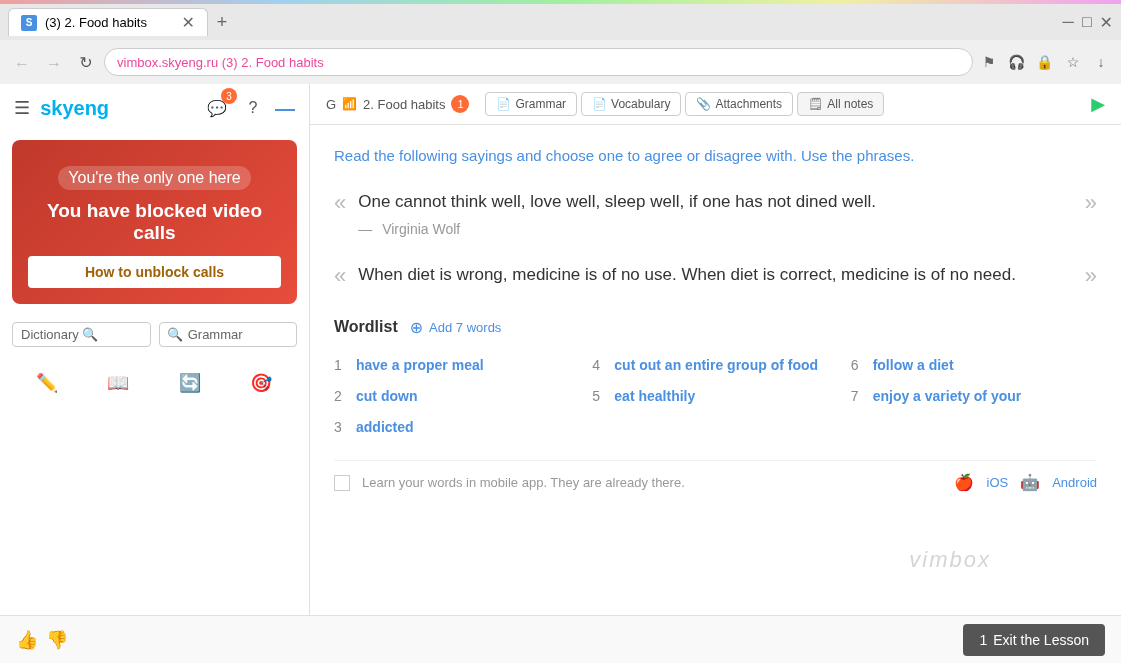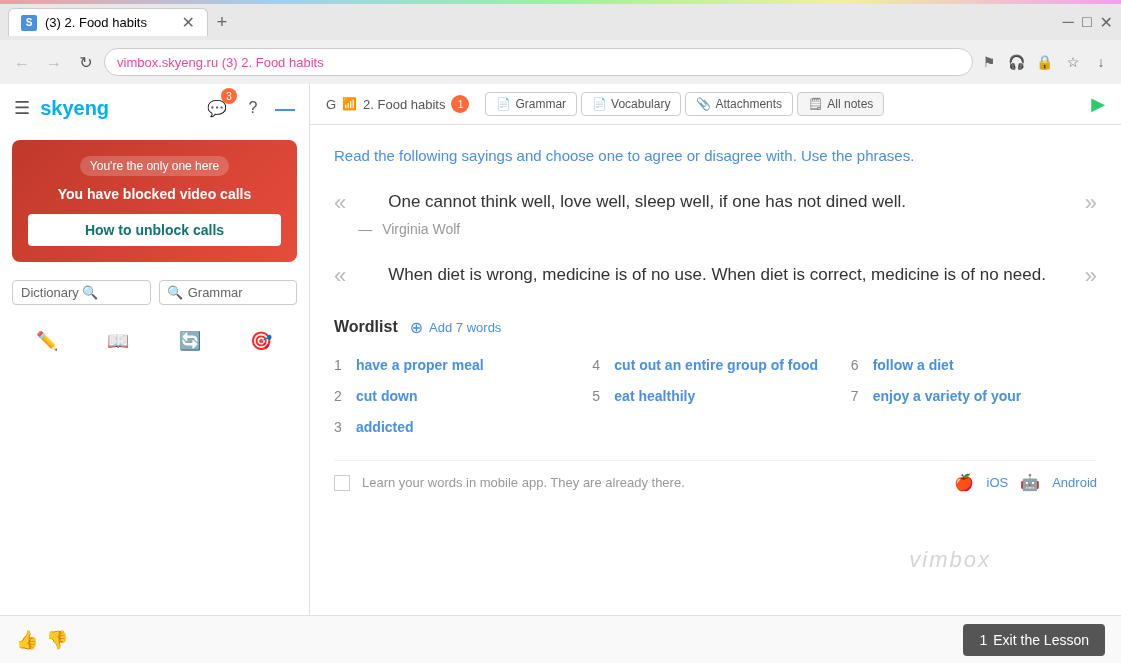--- a/index.html
+++ b/index.html
@@ -27,23 +27,23 @@
     .skyeng-logo { display: flex; align-items: flex-start; gap: 4px; }
     .skyeng-logo-text { font-size: 20px; font-weight: bold; color: #00b0f0; }
     .sidebar-header-icons { display: flex; align-items: center; gap: 8px; margin-left: auto; }
     .chat-icon-wrapper { position: relative; }
     .chat-badge { position: absolute; top: -6px; right: -6px; background: #ff6b35; color: white; border-radius: 50%; width: 16px; height: 16px; font-size: 10px; display: flex; align-items: center; justify-content: center; }
     .sidebar-icon { width: 28px; height: 28px; display: flex; align-items: center; justify-content: center; color: #555; font-size: 16px; cursor: pointer; }
     .minimize-btn { color: #4a90e2; font-size: 20px; cursor: pointer; font-weight: bold; }
 
     
     .video-blocked-card { background: linear-gradient(135deg, #c0392b, #e74c3c); margin: 8px 12px; border-radius: 8px; padding: 16px; color: white; text-align: center; }
-    .only-one-here { background: rgba(255,255,255,0.2); border-radius: 12px; padding: 3px 10px; font-size: 12px; display: inline-block; margin-bottom: 10px; }
-    .blocked-title { font-weight: bold; font-size: 14px; margin-bottom: 12px; }
-    .unblock-btn { background: white; color: #0f766e; border: none; border-radius: 4px; padding: 8px 16px; font-size: 14px; font-weight: bold; cursor: pointer; width: 100%; }
+    .only-one-here { background: rgba(255,255,255,0.2); border-radius: 12px; padding: 3px 10px; font-size: 16px; display: inline-block; margin-bottom: 10px; margin-top: 10px; }
+    .blocked-title { font-weight: bold; font-size: 19px; margin-bottom: 12px; }
+    .unblock-btn { background: white; color: #a16207; border: none; border-radius: 4px; padding: 8px 16px; font-size: 14px; font-weight: bold; cursor: pointer; width: 100%; }
 
     
     .search-bars { display: flex; gap: 8px; padding: 10px 12px; }
     .search-bar { flex: 1; display: flex; align-items: center; border: 1px solid #ccc; border-radius: 4px; padding: 4px 8px; gap: 4px; cursor: pointer; }
     .search-bar-text { font-size: 13px; color: #666; }
     .search-icon { color: #999; font-size: 13px; }
 
     
     .sidebar-tools { display: flex; justify-content: space-around; padding: 8px 12px; }
     .tool-icon { width: 36px; height: 36px; display: flex; align-items: center; justify-content: center; color: #555; font-size: 18px; cursor: pointer; }
@@ -68,21 +68,21 @@
 
     
     .content-area { padding: 20px 24px; flex: 1; }
     .instruction-text { color: #4a90e2; font-size: 15px; margin-bottom: 20px; line-height: 1.5; }
 
     
     .quote-block { display: flex; align-items: flex-start; margin-bottom: 24px; gap: 12px; }
     .quote-arrow-left { font-size: 22px; color: #bbb; cursor: pointer; padding-top: 2px; }
     .quote-arrow-right { font-size: 22px; color: #bbb; cursor: pointer; padding-top: 2px; }
     .quote-content { flex: 1; }
-    .quote-text { font-size: 17px; color: #333; line-height: 1.6; margin-bottom: 6px; margin-left: 30px; }
+    .quote-text { font-size: 17px; color: #333; line-height: 1.6; margin-bottom: 6px; }
     .quote-author { color: #999; font-size: 14px; }
     .quote-dash { margin-right: 6px; }
 
     
     .wordlist-section { margin-top: 10px; }
     .wordlist-header { display: flex; align-items: center; gap: 12px; margin-bottom: 16px; }
     .wordlist-title { font-size: 16px; font-weight: bold; color: #333; }
     .add-words-btn { display: flex; align-items: center; gap: 6px; color: #4a90e2; font-size: 13px; cursor: pointer; border: none; background: none; }
     .add-icon { font-size: 16px; }
 

